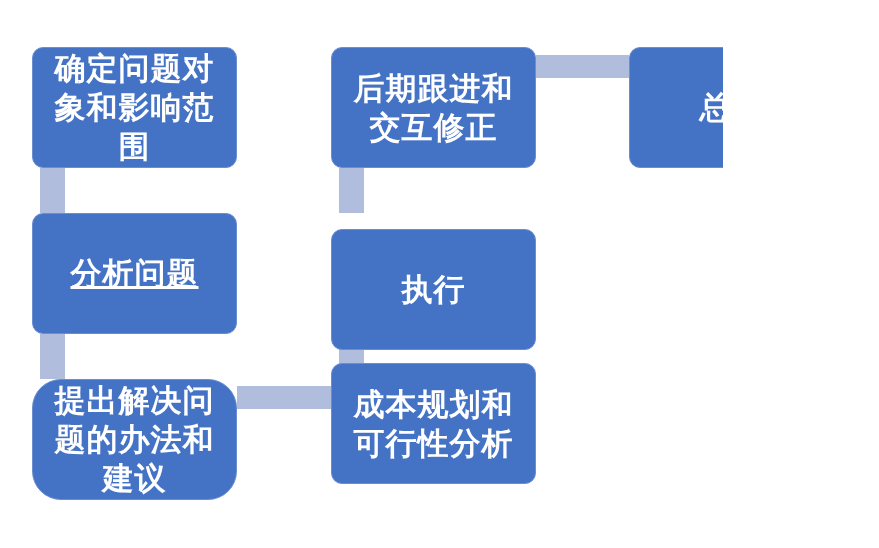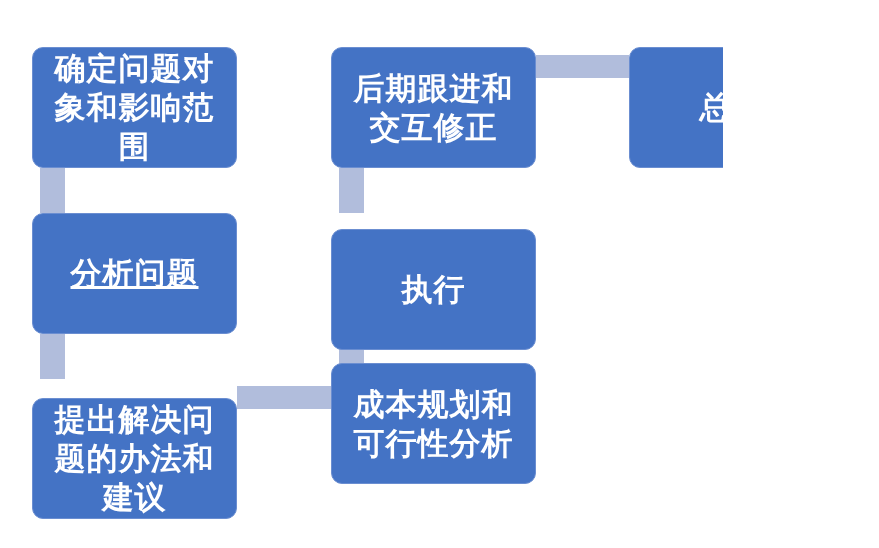--- a/index.html
+++ b/index.html
@@ -43,21 +43,21 @@
     font-size: 31px;
     line-height: 39px;
     font-weight: bold;
     letter-spacing: 1px;
     white-space: pre-line;
     z-index: 2;
   }
   
   .pos-c1r1 { left: 32px;  top: 47px;  }
   .pos-c1r2 { left: 32px;  top: 213px; text-decoration: underline; }
-  .pos-c1r3 { left: 32px;  top: 398px; }
+  .pos-c1r3 { left: 32px;  top: 379px; border-radius: 29px; }
   
   .pos-c2r1 { left: 331px; top: 47px; text-align: center;  }
   .pos-c2r2 { left: 331px; top: 214px; margin-top: 15px; }
   .pos-c2r3 { left: 331px; top: 363px; }
   
   .pos-c3r1 { left: 629px; top: 47px;  }
   
   .conn-v-1-2 { left: 40px;  top: 168px; width: 25px; height: 45px; }
   .conn-v-2-3 { left: 40px;  top: 334px; width: 25px; height: 45px; }
   .conn-h-3-4 { left: 237px; top: 386px; width: 94px; height: 23px; }

